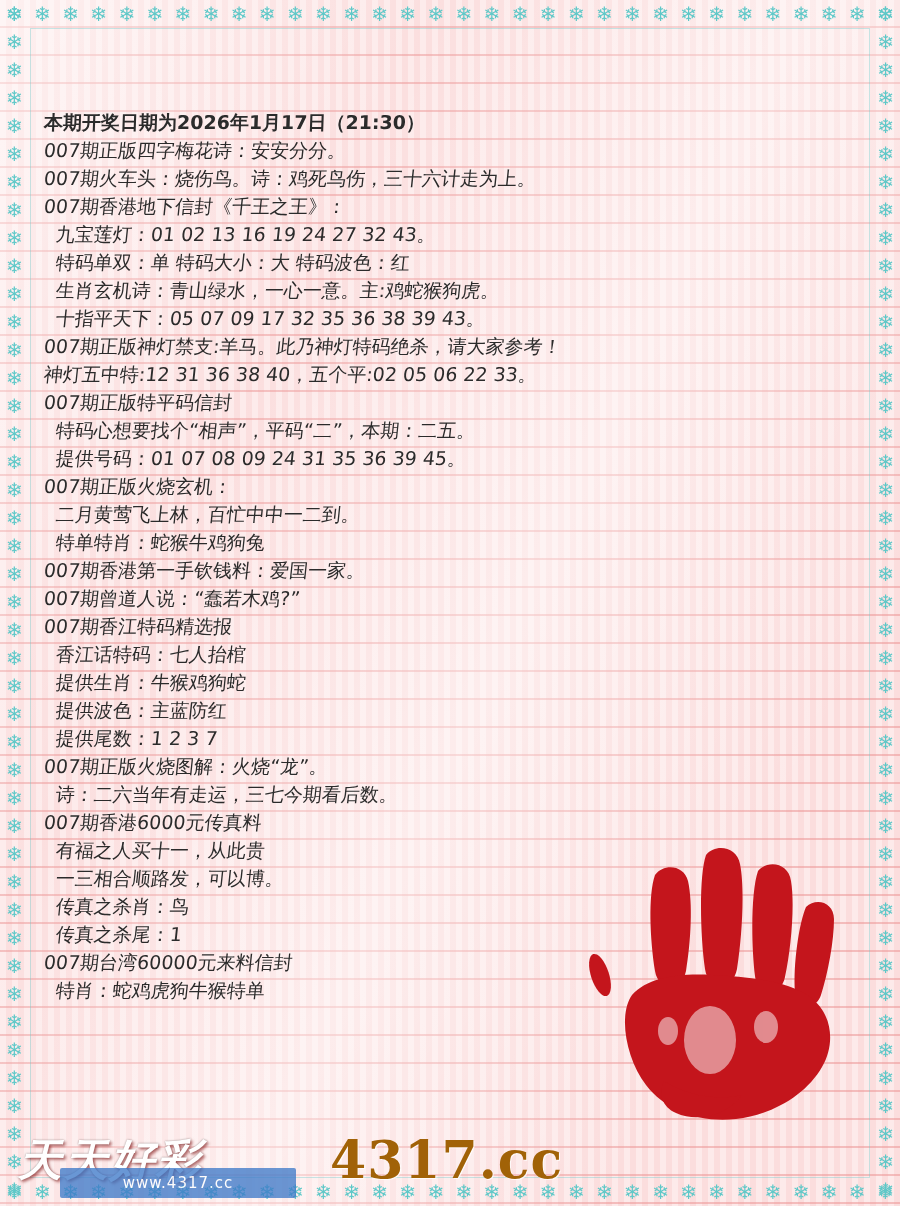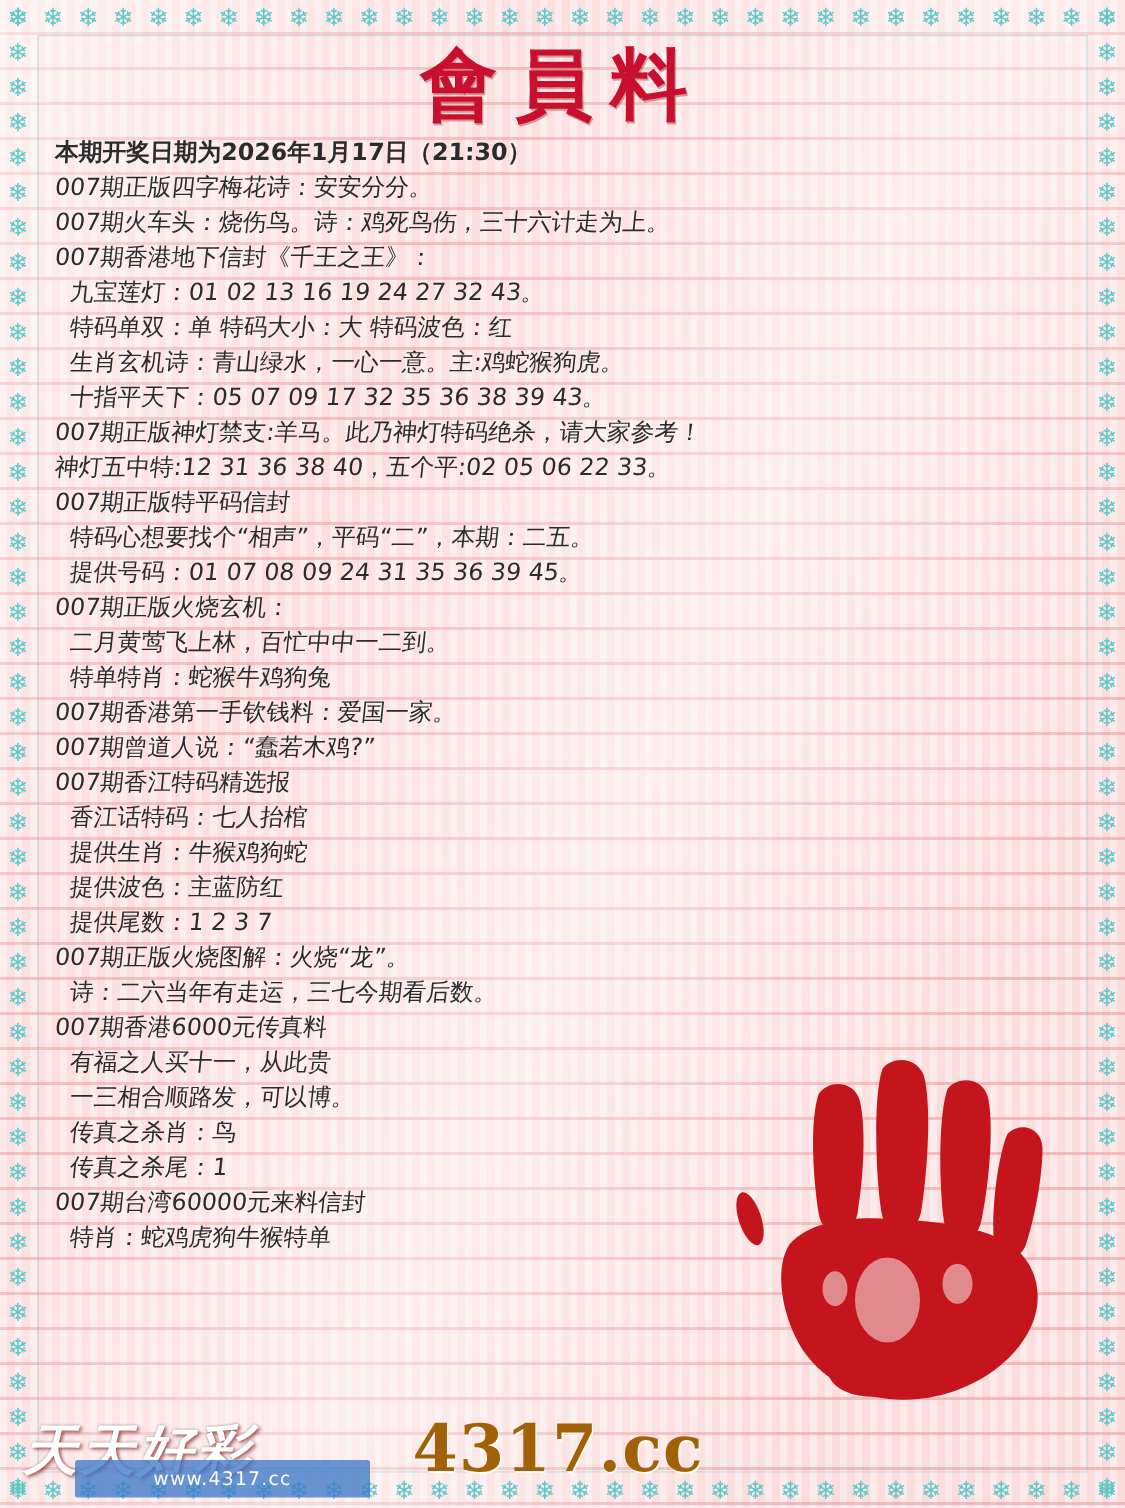--- a/index.html
+++ b/index.html
@@ -340,21 +340,20 @@
       <span>❄</span>
       <span>❄</span>
       <span>❄</span>
       <span>❄</span>
       <span>❄</span>
       <span>❄</span>
     </div>
     <div class="inner-rule"></div>
   </div>
 
-  <div class="title">會員料</div>
 
   <div class="content">
     <div class="line date">本期开奖日期为2026年1月17日（21:30）</div>
     <div id="lines-container">
         <div class="line">007期正版四字梅花诗：安安分分。</div>
         <div class="line">007期火车头：烧伤鸟。诗：鸡死鸟伤，三十六计走为上。</div>
         <div class="line">007期香港地下信封《千王之王》：</div>
         <div class="line indent">九宝莲灯：01 02 13 16 19 24 27 32 43。</div>
         <div class="line indent">特码单双：单 特码大小：大 特码波色：红</div>
         <div class="line indent">生肖玄机诗：青山绿水，一心一意。主:鸡蛇猴狗虎。</div>

